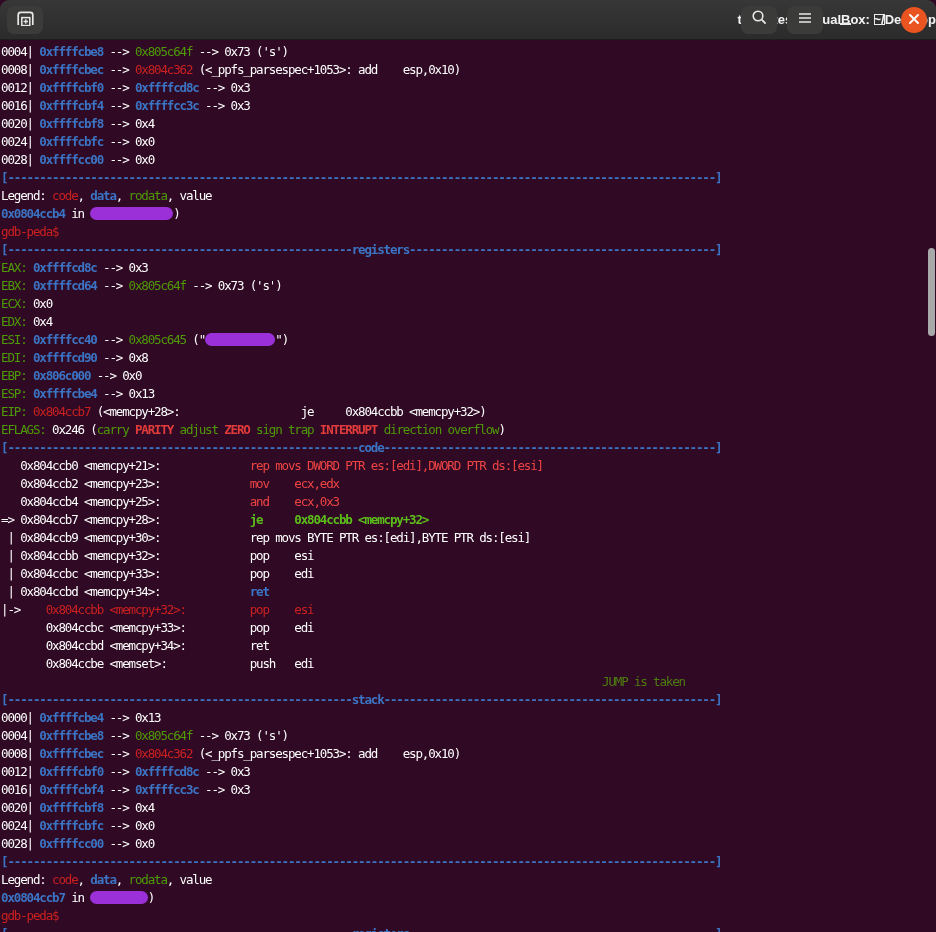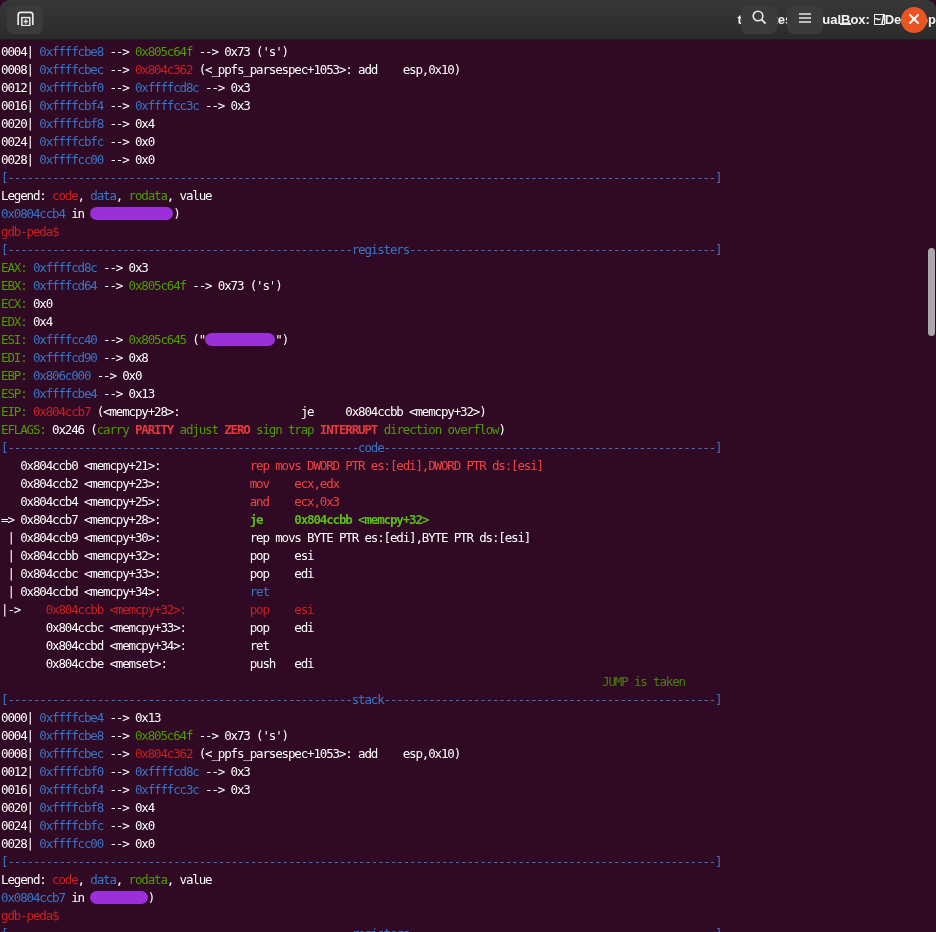--- a/index.html
+++ b/index.html
@@ -27,21 +27,21 @@
   .max-glyph{width:9px;height:9px;border:1.6px solid #ECECEC;}
   .close-btn{width:26px;height:26px;border-radius:50%;background:var(--close);
     display:flex;align-items:center;justify-content:center;}
   .term{
     position:absolute;top:40px;left:1px;width:928px;height:892px;overflow:hidden;
     font-family:"DejaVu Sans Mono",monospace;font-size:12.5px;letter-spacing:-1.15px;
     line-height:18px;white-space:pre;padding-top:3px;color:var(--fg);
   }
   .line{height:18px;}
   .c-w{color:var(--fg);}
-  .c-b{color:var(--blue);}
+  .c-b{color:var(--blue);font-weight:bold;}
   .c-g{color:var(--green);}
   .c-G{color:var(--bgreen);font-weight:bold;}
   .c-r{color:var(--red);}
   .c-R{color:var(--bred);font-weight:bold;margin-top:12px;}
   .c-d{color:#ef4444;}
   .c-J{color:#4d7c0f;margin-left:601px;}
   .redact{display:inline-block;height:13px;background:var(--purple);
     border-radius:7px;vertical-align:-2px;}
   .scroll-thumb{position:absolute;right:1px;top:248px;width:7px;height:88px;
     background:var(--thumb);border-radius:4px;}

